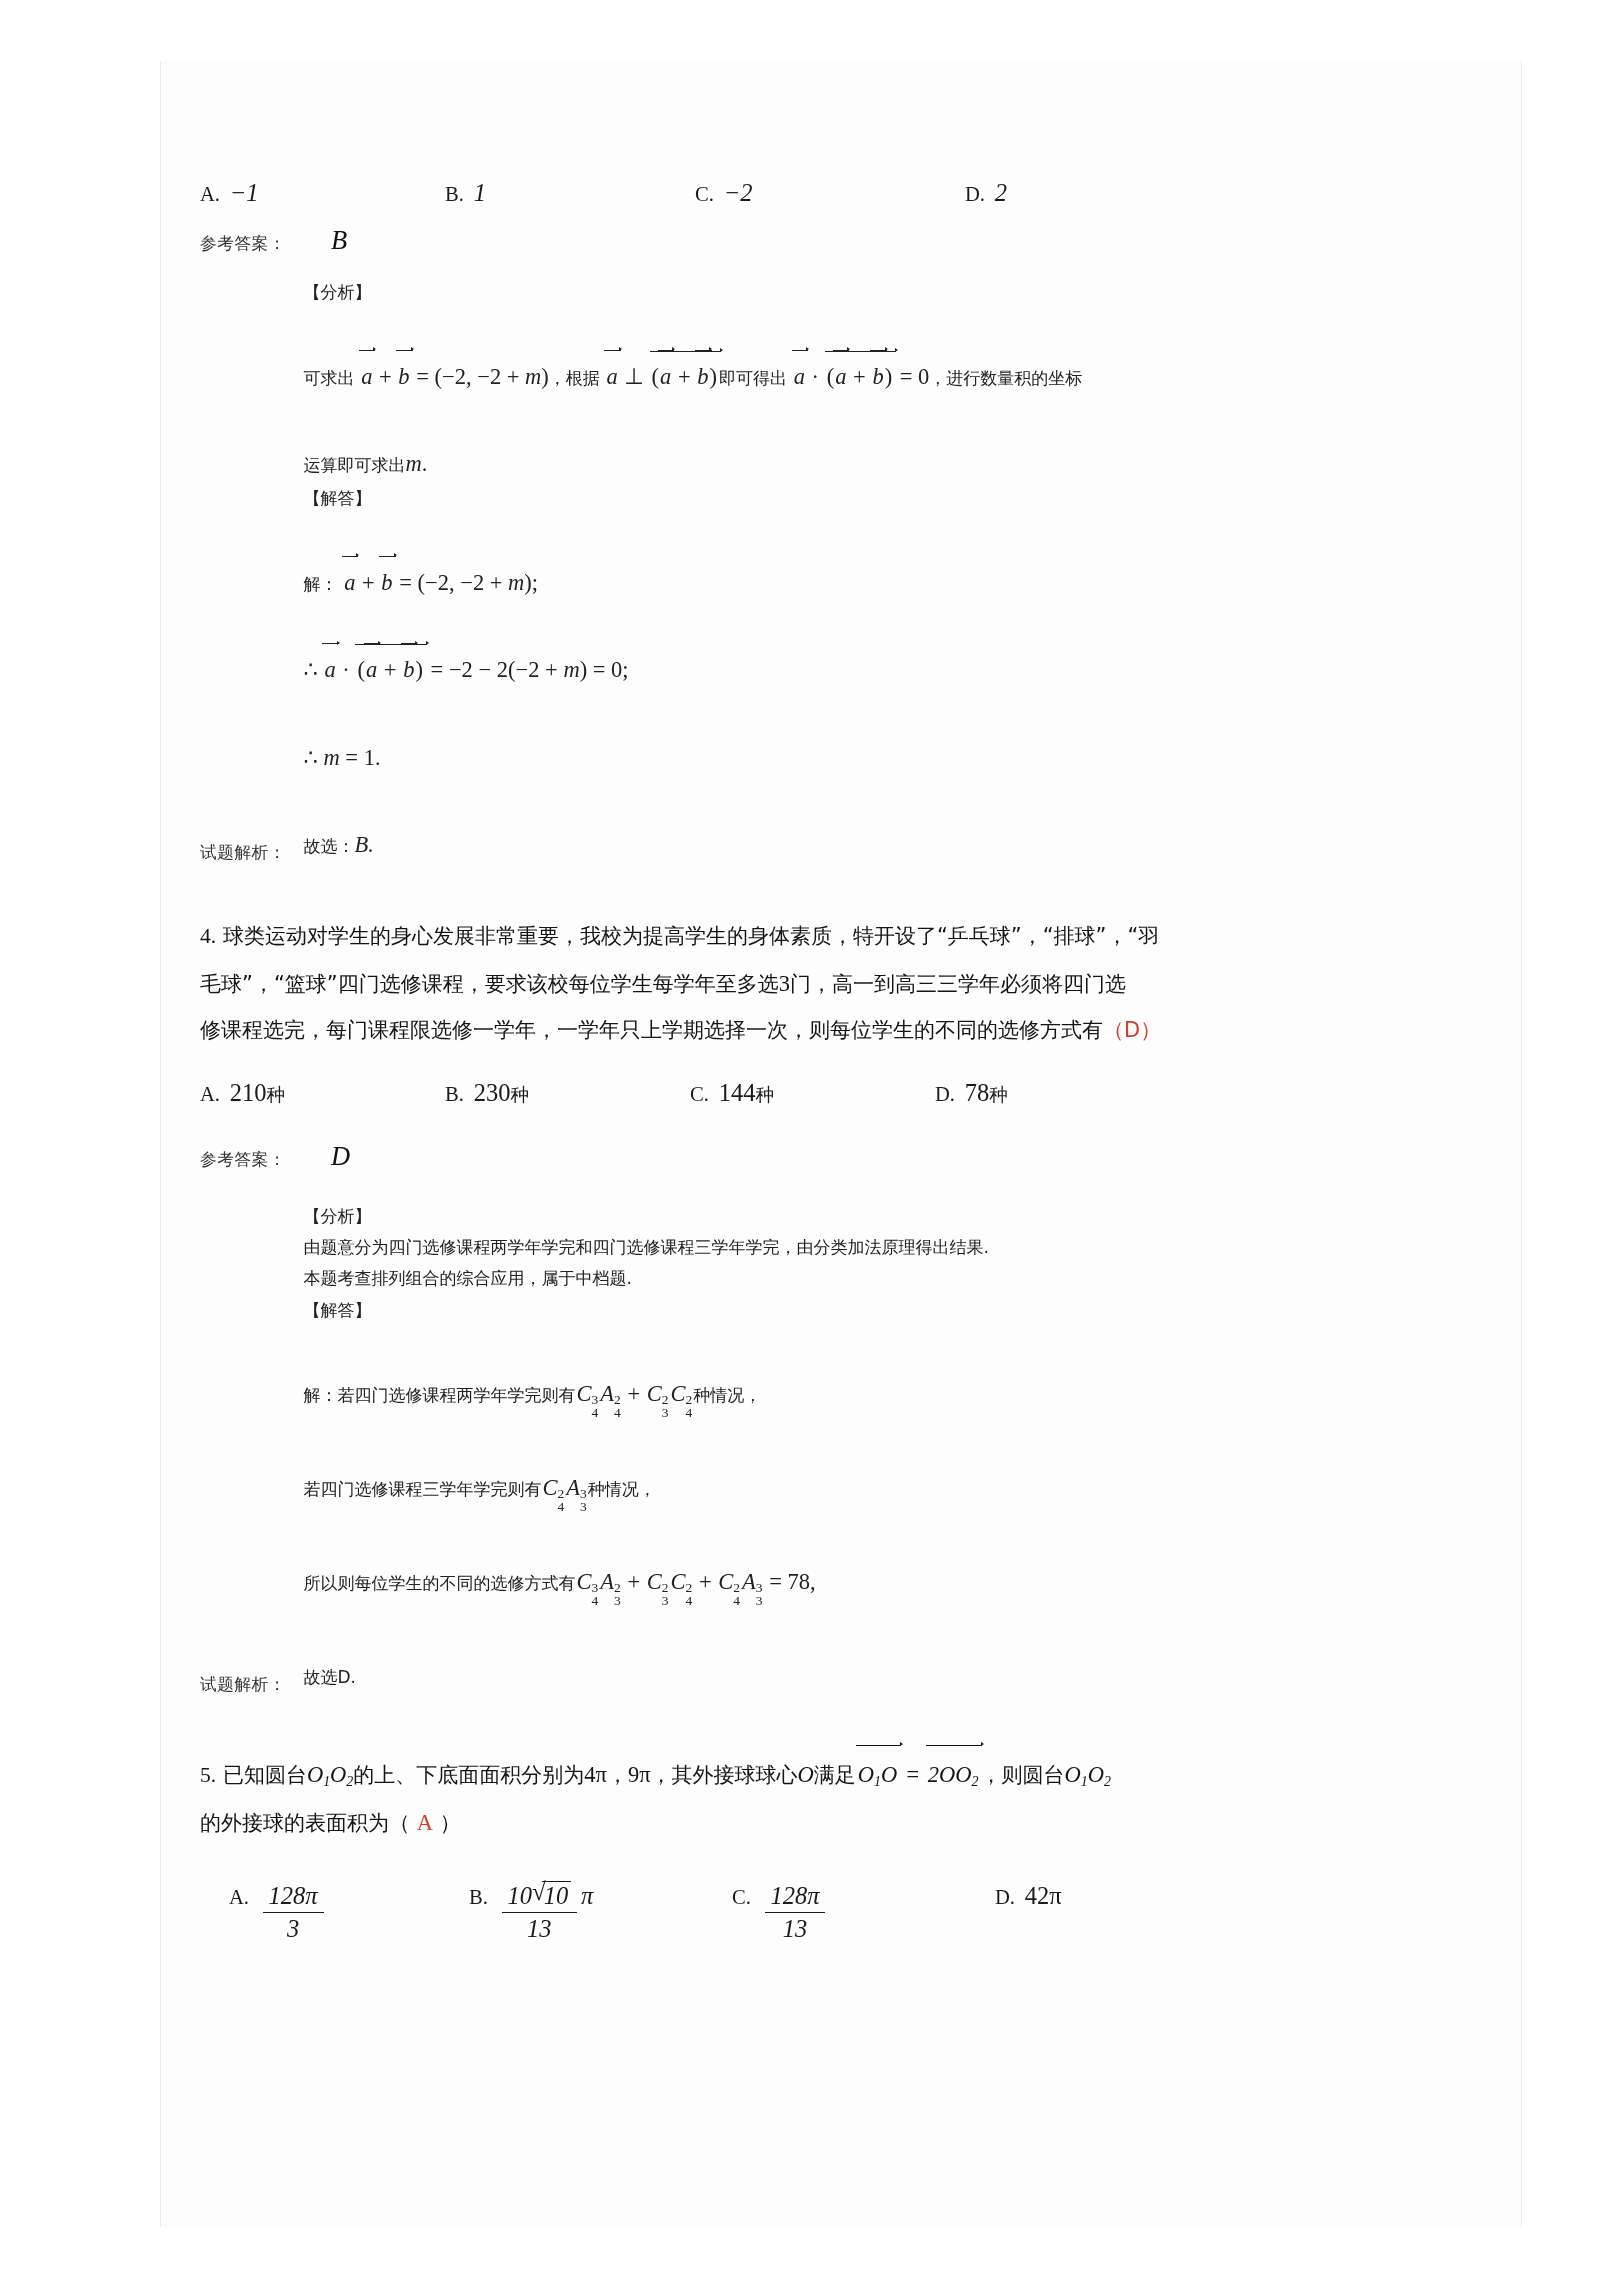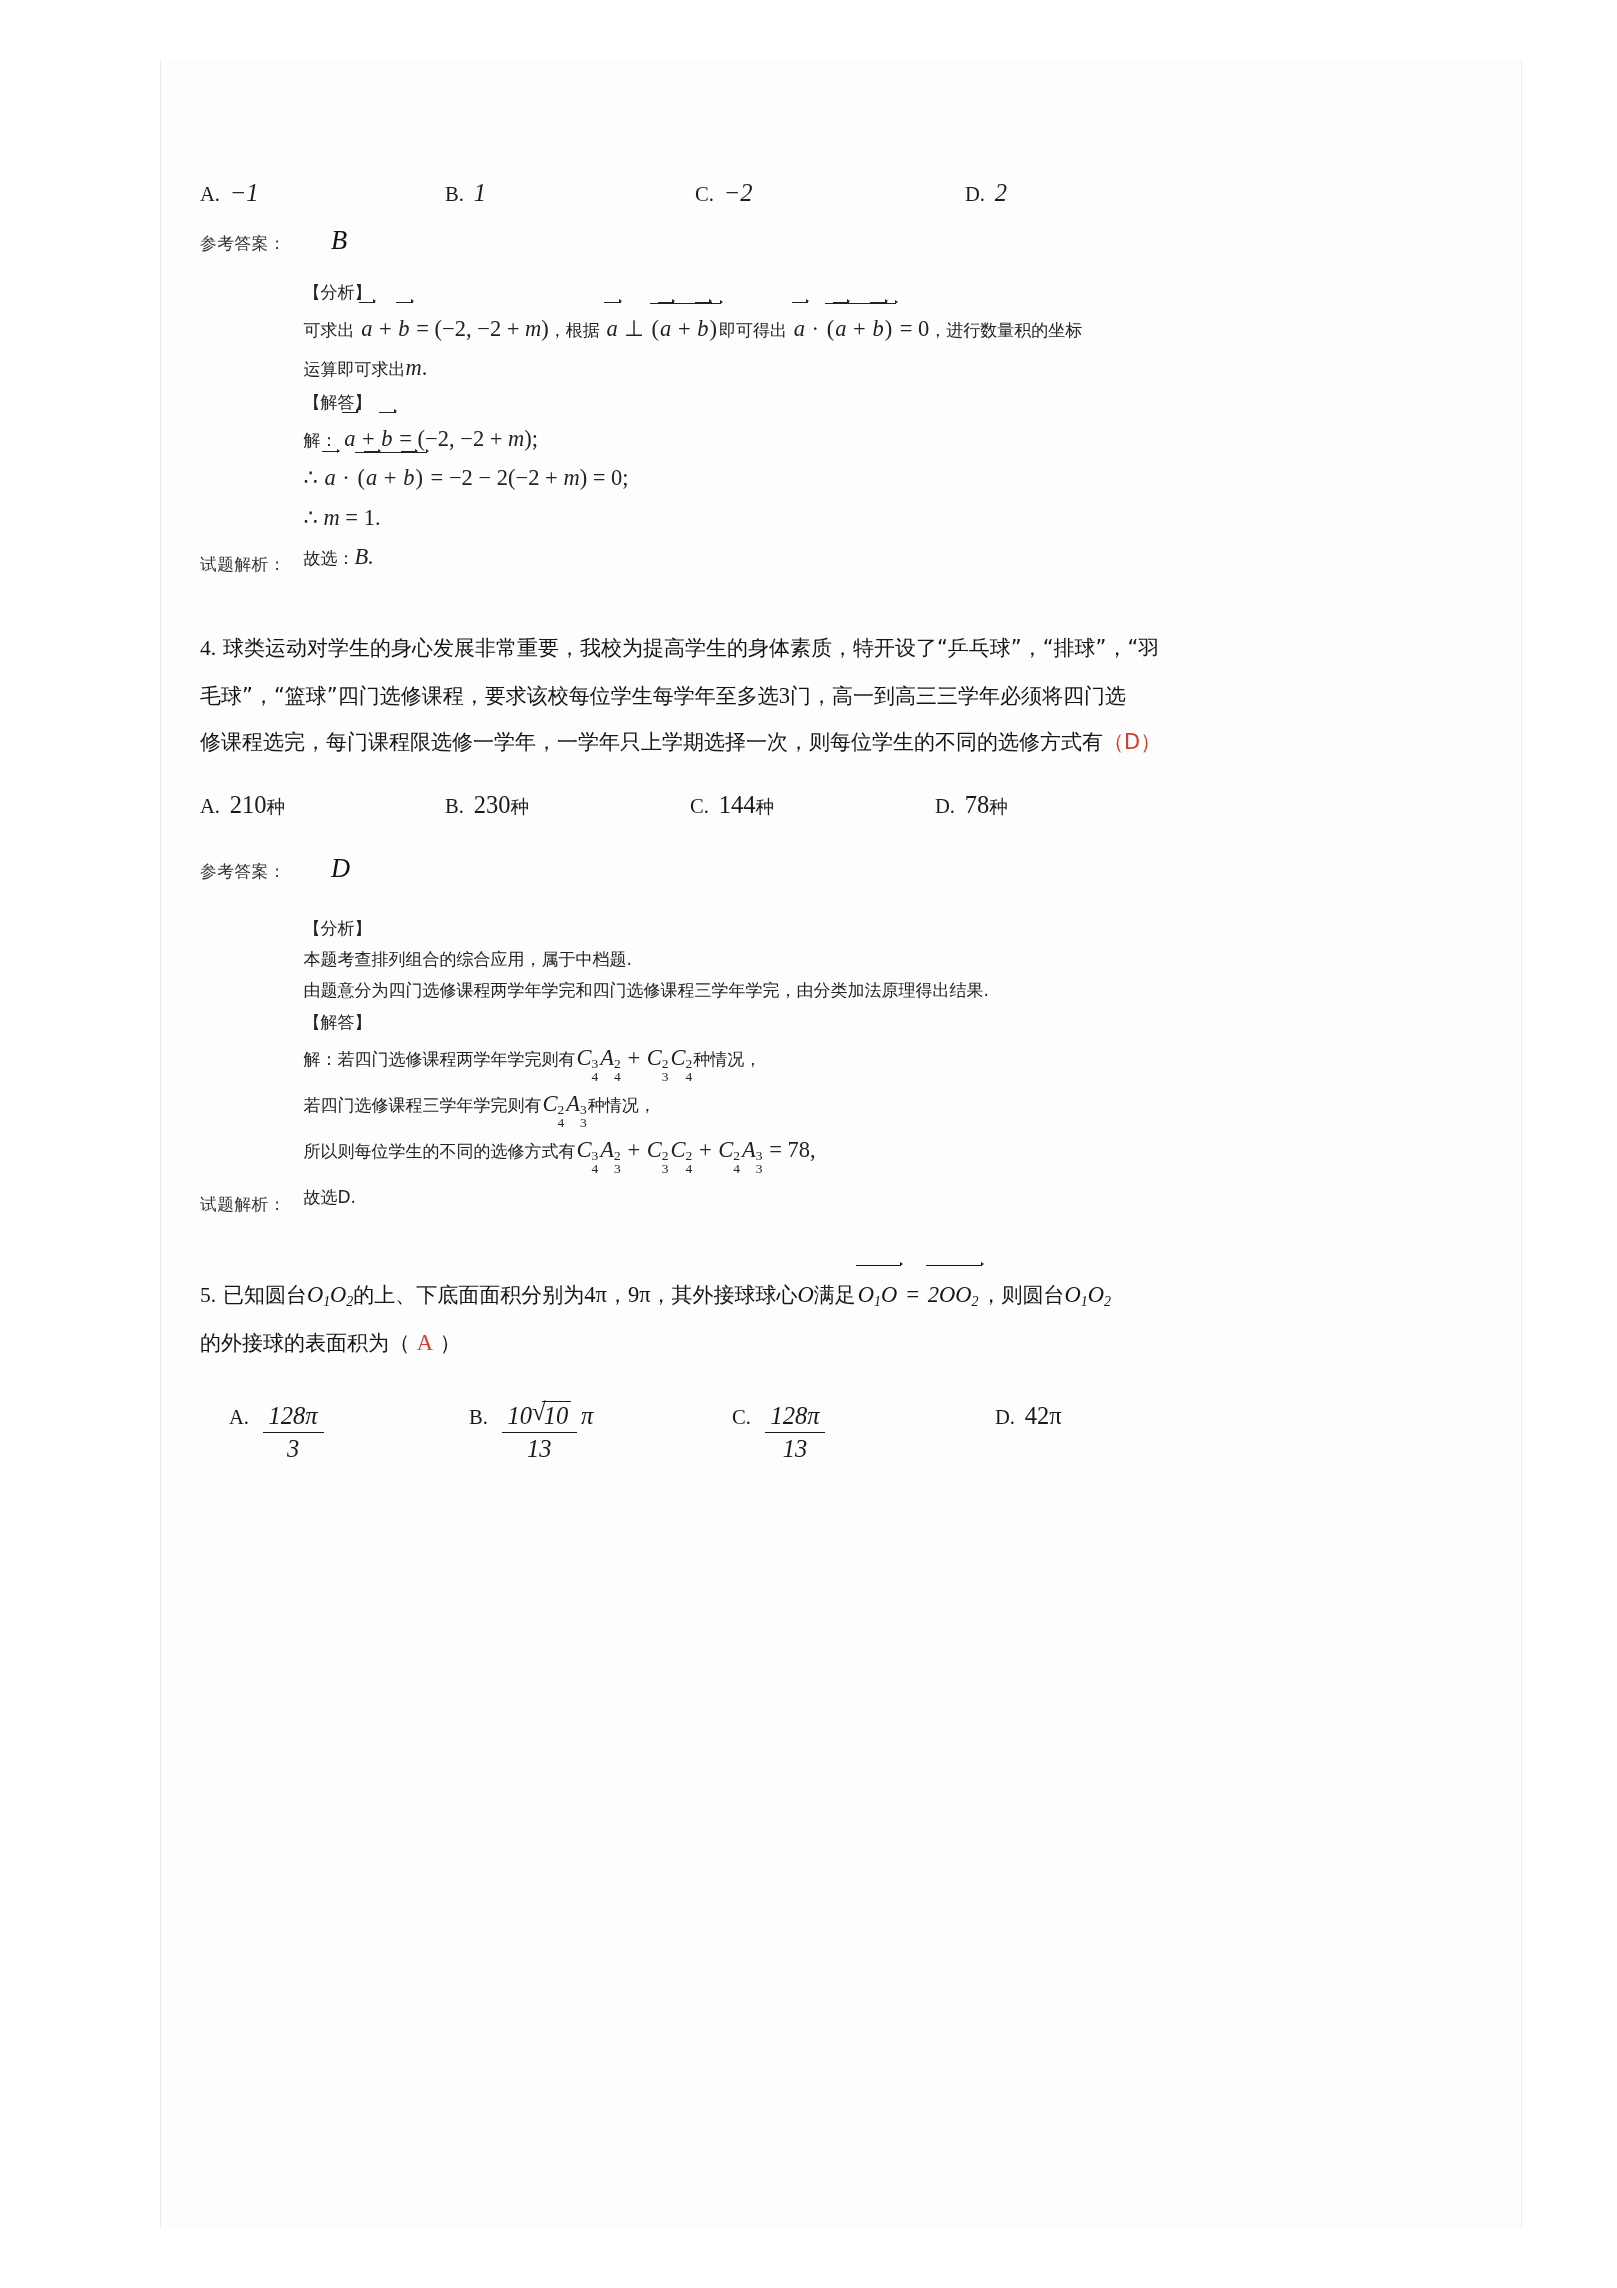--- a/index.html
+++ b/index.html
@@ -107,20 +107,21 @@
     color: #222;
   }
   .sol-body .hd {
     font-family: "DejaVu Sans", sans-serif;
     font-size: 17px;
   }
   .mathline {
     font-family: "Liberation Serif", serif;
     font-size: 22.5px;
     line-height: 1.75;
+    margin-top: 48px;
   }
   .mathline .cn {
     font-family: "DejaVu Sans", sans-serif;
     font-size: 17px;
   }
   .it { font-style: italic; }
 
   
   .vec {
     position: relative;
@@ -363,22 +364,22 @@
 
       <div class="ans-line" style="margin-top:33px;">
         <span class="ans-label">参考答案：</span>
         <span class="ans-value">D</span>
       </div>
 
       <div class="sol-block" style="margin-top:29px;">
         <span class="sol-label">试题解析：</span>
         <div class="sol-body">
           <div class="hd">【分析】</div>
+          <div>由题意分为四门选修课程两学年学完和四门选修课程三学年学完，由分类加法原理得出结果.</div>
           <div>本题考查排列组合的综合应用，属于中档题.</div>
-          <div>由题意分为四门选修课程两学年学完和四门选修课程三学年学完，由分类加法原理得出结果.</div>
           <div class="hd">【解答】</div>
 
           <div class="mathline">
             <span class="cn">解：若四门选修课程两学年学完则有</span><span class="comb">C<span class="scripts">
                   <span class="sup">3</span>
                   <span class="sub">4</span>
                 </span></span><span class="comb">A<span class="scripts">
                   <span class="sup">2</span>
                   <span class="sub">4</span>
                 </span></span> + <span class="comb">C<span class="scripts">

